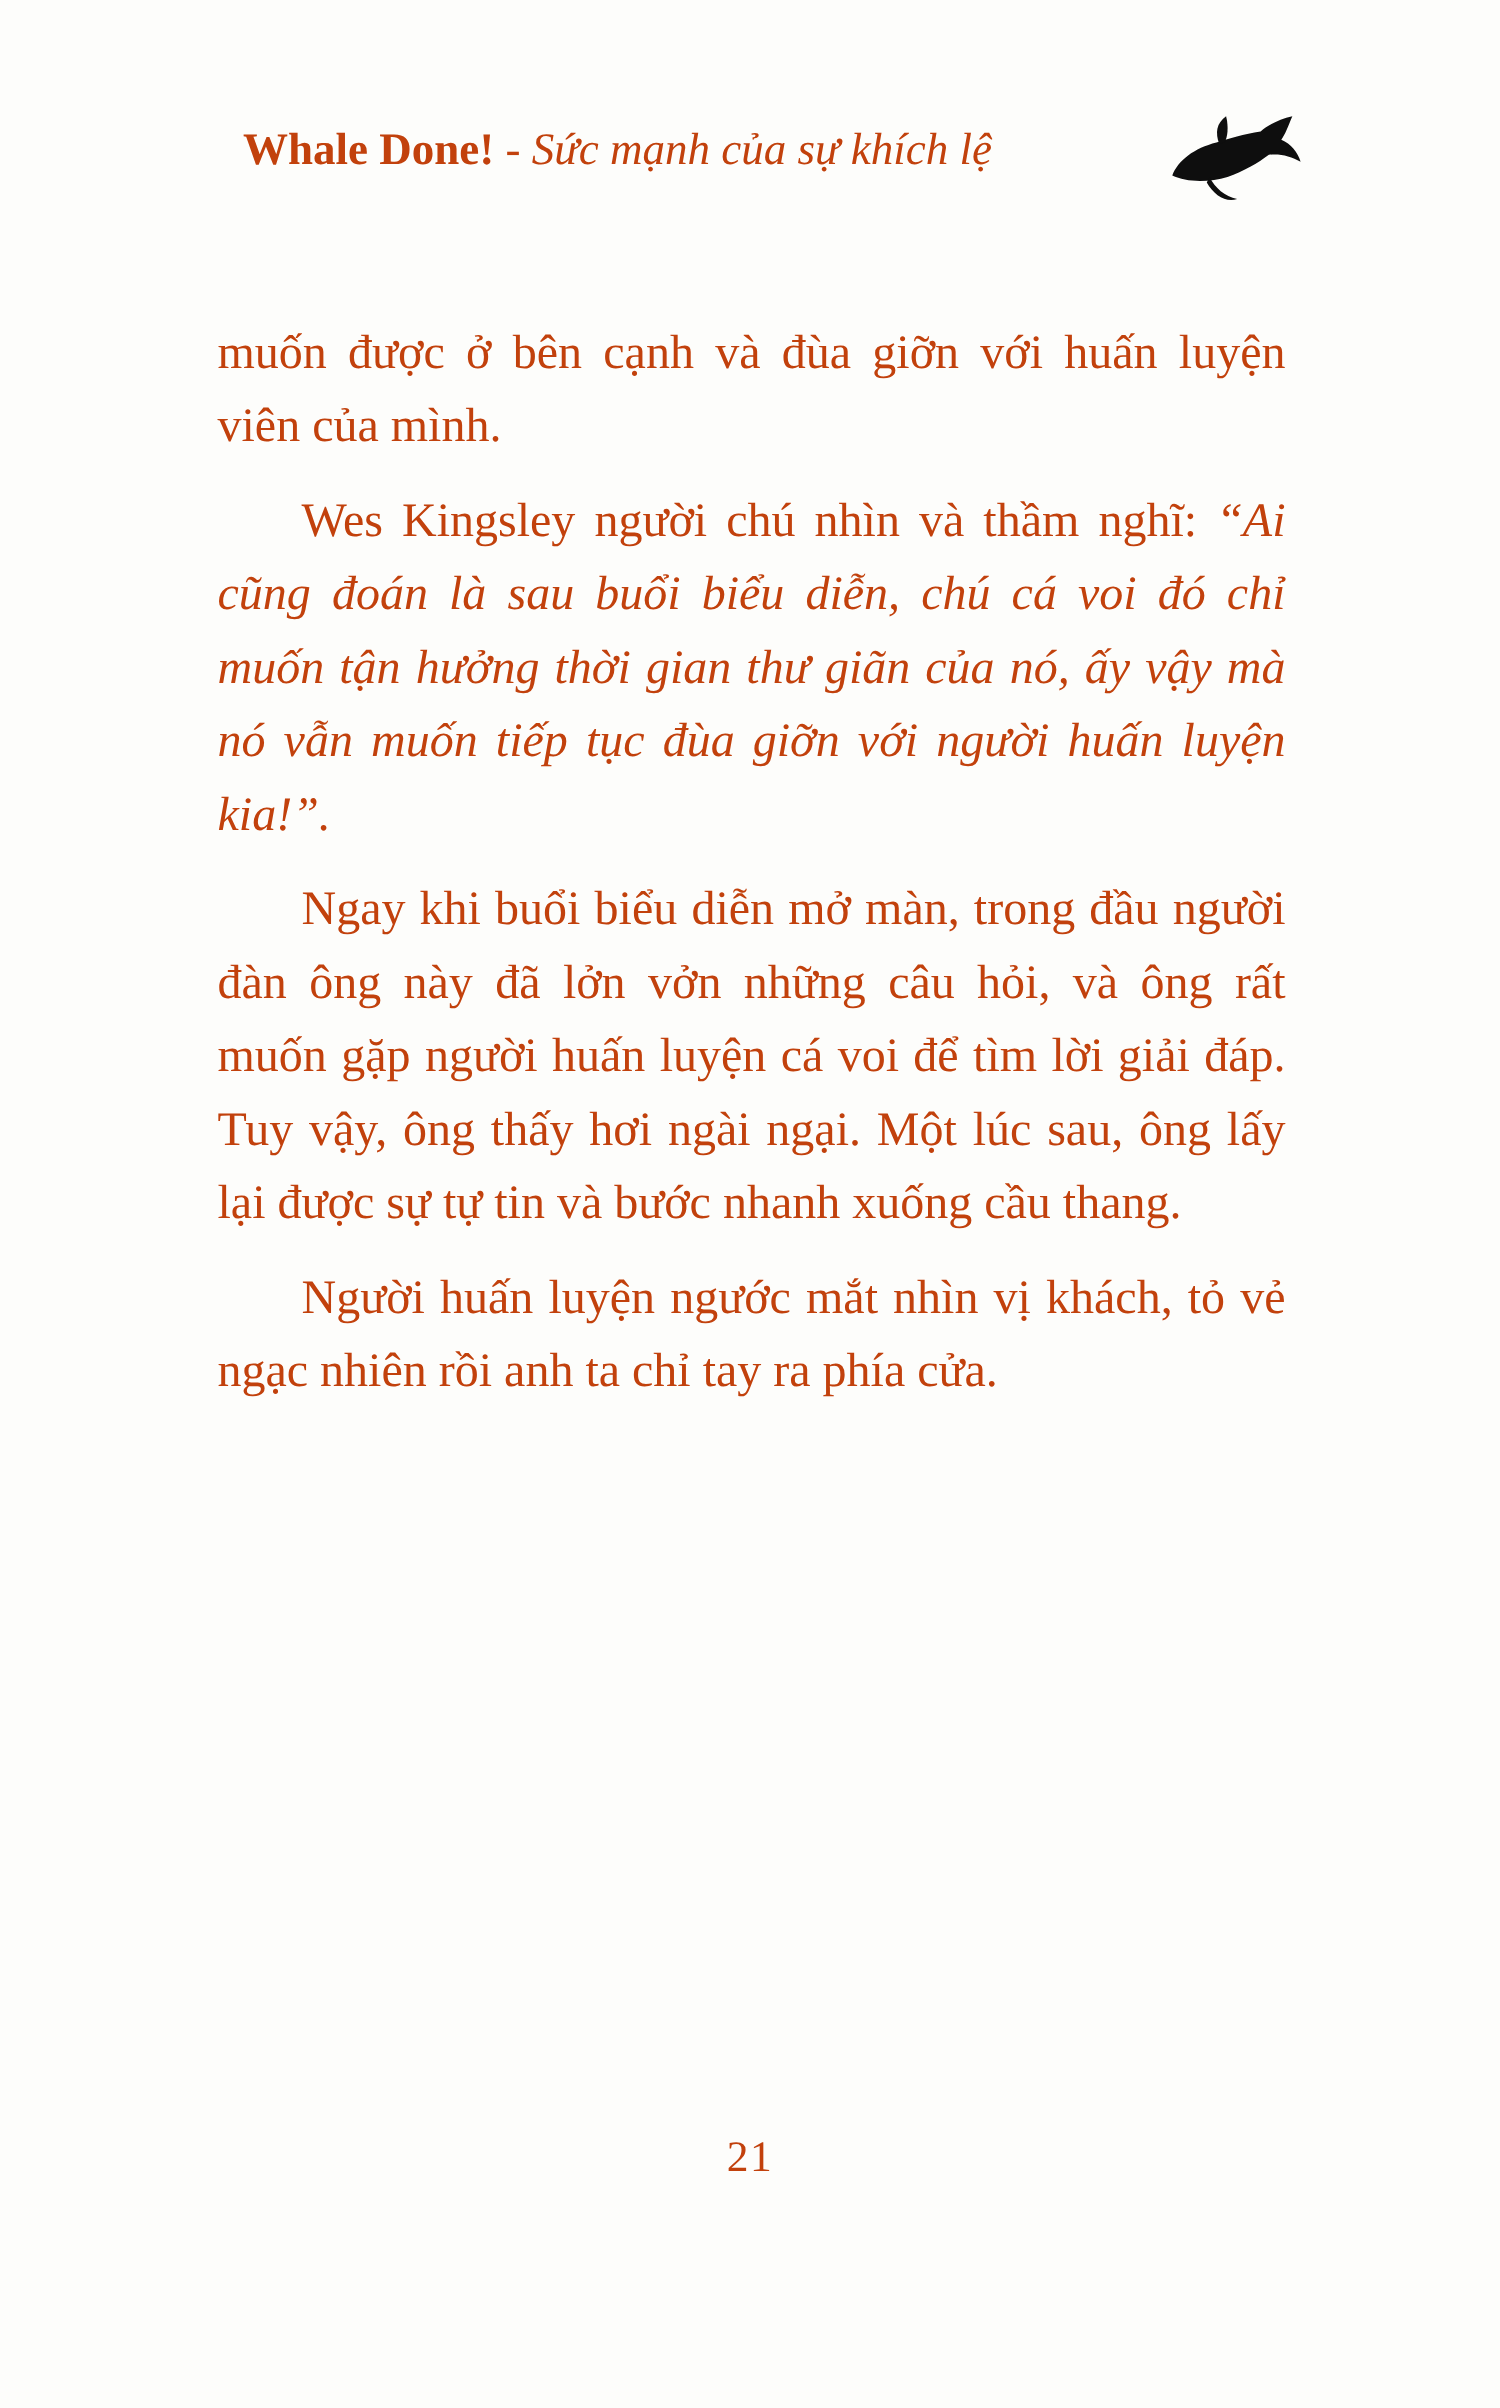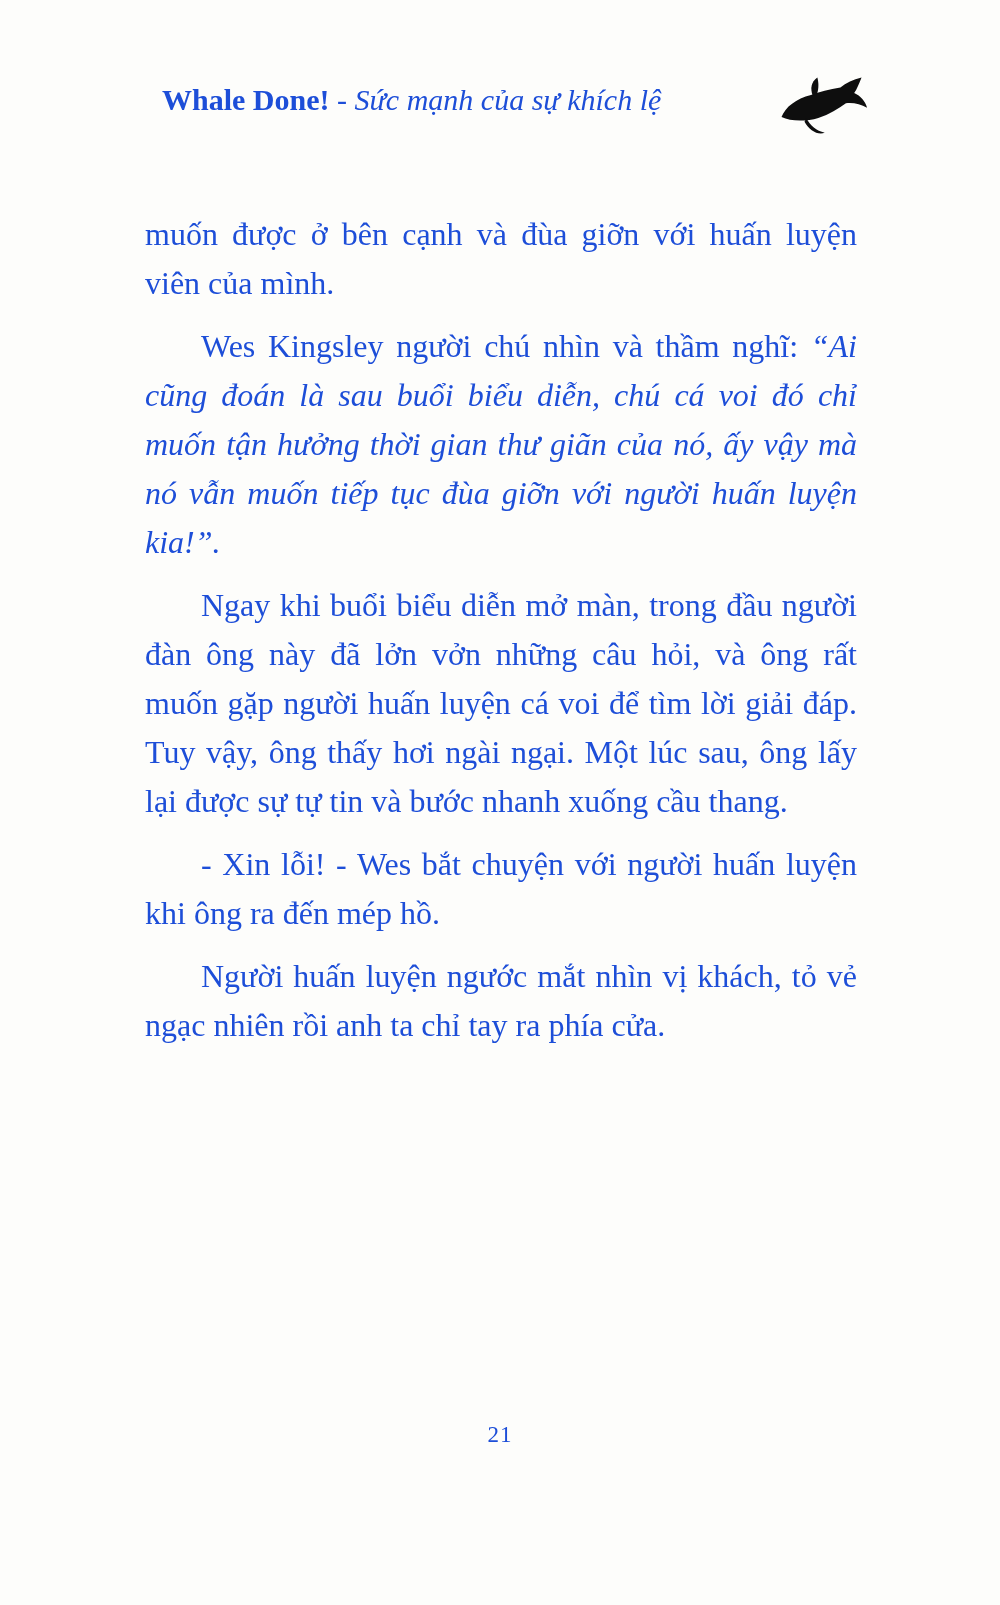--- a/index.html
+++ b/index.html
@@ -6,21 +6,21 @@
     margin: 0;
     padding: 0;
     background: #ffffff;
   }
   .page {
     position: relative;
     width: 1000px;
     height: 1605px;
     background: #fdfdfb;
     font-family: "Liberation Serif", "DejaVu Serif", serif;
-    color: #1d4ed8;
+    color: #c2410c;
     overflow: hidden;
   }
   
   .running-header {
     position: absolute;
     top: 72px;
     left: 162px;
     right: 132px;
     display: flex;
     align-items: flex-start;
@@ -74,21 +74,21 @@
   }
   
   .page-footer {
     position: absolute;
     top: 1422px;
     left: 0;
     width: 100%;
     text-align: center;
   }
   .page-number {
-    font-size: 23px;
+    font-size: 29px;
     letter-spacing: 1px;
   }
 </style>
 </head>
 <body>
 
 <div class="page">
 
   <header class="running-header">
     <div class="header-text">
@@ -117,21 +117,20 @@
                    C45,64 36,58 31,49 Z"></path>
         </g>
       </svg>
     </span>
   </header>
 
   <main class="page-body">
     <p class="continuation">muốn được ở bên cạnh và đùa giỡn với huấn luyện viên của mình.</p>
     <p><span>Wes Kingsley người chú nhìn và thầm nghĩ: </span><span class="quote-italic">“Ai cũng đoán là sau buổi biểu diễn, chú cá voi đó chỉ muốn tận hưởng thời gian thư giãn của nó, ấy vậy mà nó vẫn muốn tiếp tục đùa giỡn với người huấn luyện kia!”.</span></p>
     <p>Ngay khi buổi biểu diễn mở màn, trong đầu người đàn ông này đã lởn vởn những câu hỏi, và ông rất muốn gặp người huấn luyện cá voi để tìm lời giải đáp. Tuy vậy, ông thấy hơi ngài ngại. Một lúc sau, ông lấy lại được sự tự tin và bước nhanh xuống cầu thang.</p>
-    <p>- Xin lỗi! - Wes bắt chuyện với người huấn luyện khi ông ra đến mép hồ.</p>
     <p>Người huấn luyện ngước mắt nhìn vị khách, tỏ vẻ ngạc nhiên rồi anh ta chỉ tay ra phía cửa.</p>
   </main>
 
   <footer class="page-footer">
     <div class="page-number">21</div>
   </footer>
 
 </div>
 
 </body></html>

